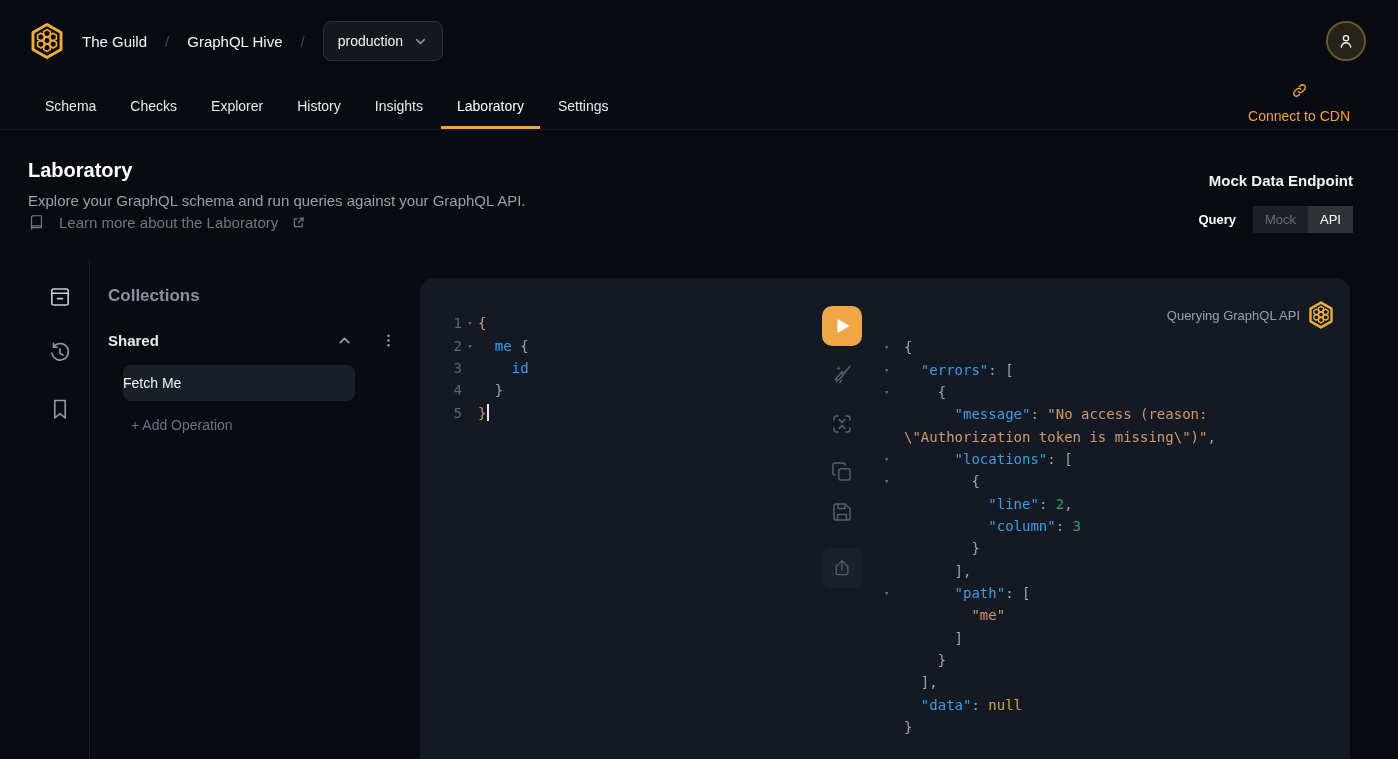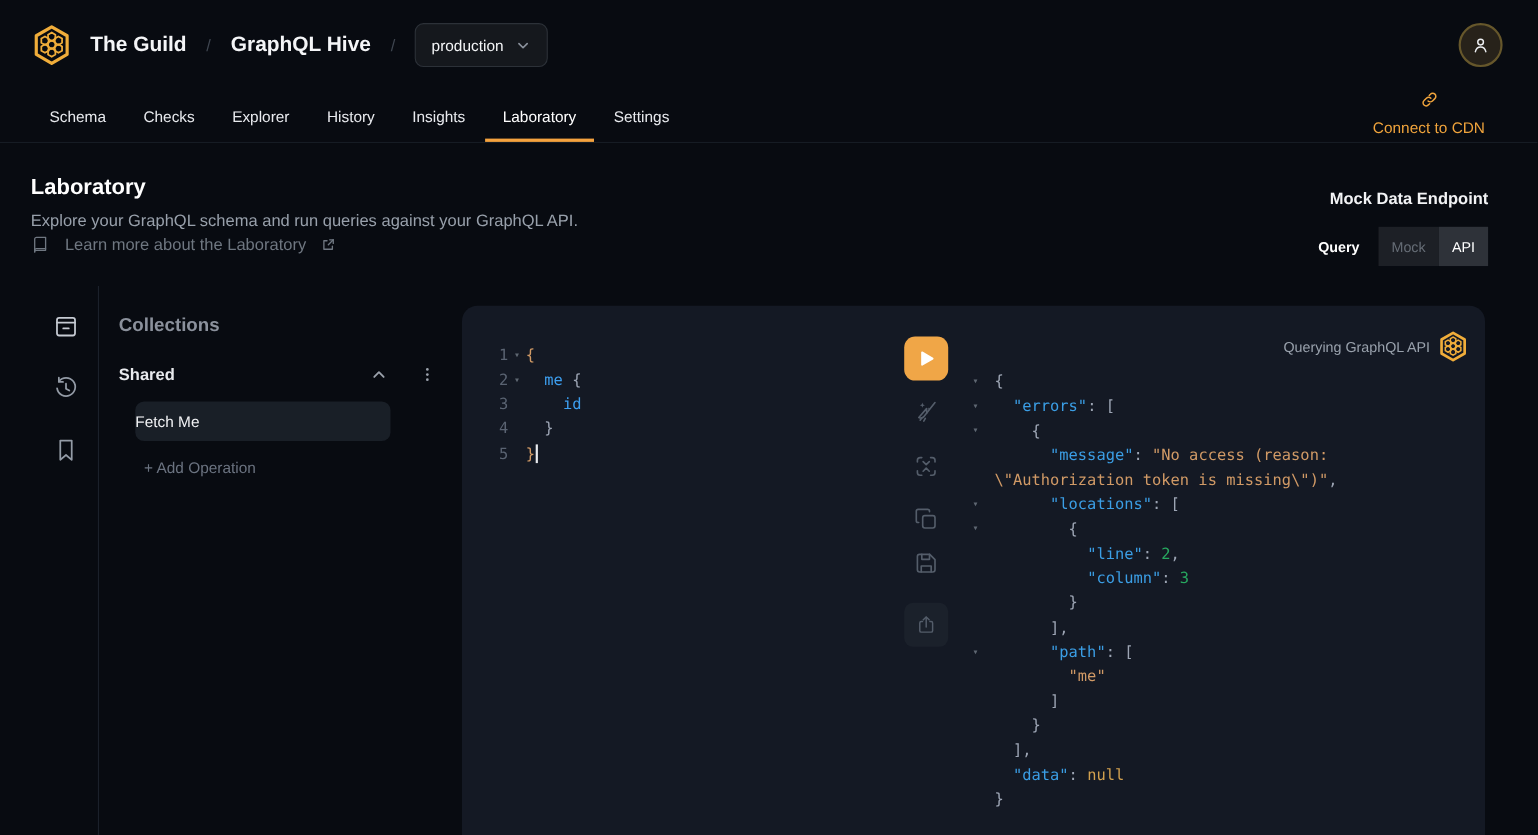--- a/index.html
+++ b/index.html
@@ -4,42 +4,42 @@
 <style>
   * { margin:0; padding:0; box-sizing:border-box; }
   html,body { background:#080b11; }
   body { font-family:"Liberation Sans","DejaVu Sans",sans-serif; }
   .viewport { position:relative; width:1398px; height:759px; background:#080b11; overflow:hidden; color:#e8eaee; }
 
   
   .topbar { height:82px; display:flex; align-items:center; justify-content:space-between; padding:0 32px 0 30px; }
   .brand { display:flex; align-items:center; gap:18px; }
   .hive-logo { display:inline-flex; }
-  .crumb { font-size:19px; font-weight:700; color:#f4f5f7; text-decoration:none; cursor:pointer; }
+  .crumb { font-size:15px; font-weight:400; color:#f4f5f7; text-decoration:none; cursor:pointer; }
   .sep { color:#3f4650; font-size:15px; }
   .target-select { display:flex; align-items:center; gap:10px; height:40px; padding:8px 14px; background:#15181d; border:1px solid #2c3138; border-radius:8px; color:#f4f5f7; font-size:14px; font-family:inherit; cursor:pointer; }
   .avatar { width:40px; height:40px; border-radius:50%; background:#27221a; border:2px solid #66572b; display:flex; align-items:center; justify-content:center; cursor:pointer; }
 
   
   .tabs { height:48px; display:flex; align-items:stretch; justify-content:space-between; padding:0 48px 0 29px; border-bottom:1px solid #161c24; }
   .tabs-left { display:flex; gap:2px; }
   .tab { background:none; border:none; color:#e8eaee; font-size:14px; font-family:inherit; padding:0 16px; cursor:pointer; border-bottom:3px solid transparent; border-top:3px solid transparent; }
   .tab.active { color:#ffffff; border-bottom-color:#f4a23f; }
   .cdn-link { display:flex; align-items:center; gap:9px; color:#f0a43c; font-size:14px; text-decoration:none; cursor:pointer;flex-direction:column; }
 
   
   .page-head { display:flex; justify-content:space-between; padding:28px 45px 0 28px; }
   .page-title { font-size:20px; line-height:24px; font-weight:700; color:#ffffff; }
   .page-subtitle { margin-top:9px; font-size:15px; line-height:20px; color:#98a0ab; }
   .learn { margin-top:3px; display:flex; align-items:center; gap:14px; color:#6f7781; font-size:15px; cursor:pointer; }
   .head-right { text-align:right; }
   .mock-title { margin-top:13px; font-size:15px; line-height:20px; font-weight:600; color:#f2f3f5; }
   .toggle-row { margin-top:15px; display:flex; align-items:center; justify-content:flex-end; gap:17px; }
   .q-label { font-size:13px; font-weight:700; color:#ffffff; }
-  .segmented { display:flex; height:36px; border-radius:0; overflow:hidden; }
+  .segmented { display:flex; height:27px; border-radius:0; overflow:hidden; }
   .seg-opt { border:none; font-family:inherit; font-size:13px; padding:0 12px; cursor:pointer; background:#1d2026; color:#666d76; }
   .seg-opt.selected { background:#2e3239; color:#ffffff; }
 
   
   .workspace { position:absolute; left:0; right:0; top:260px; bottom:0; display:flex; }
   .rail { width:90px; border-right:1px solid #1b212b; padding:25px 0 0 48px; display:flex; flex-direction:column; gap:32px; }
   .rail-btn { width:24px; height:24px; background:none; border:none; padding:0; cursor:pointer; color:#939ba6; }
   .rail-btn.active { color:#c6cbd3; }
 
   .collections { width:330px; padding:26px 24px 0 18px; }

